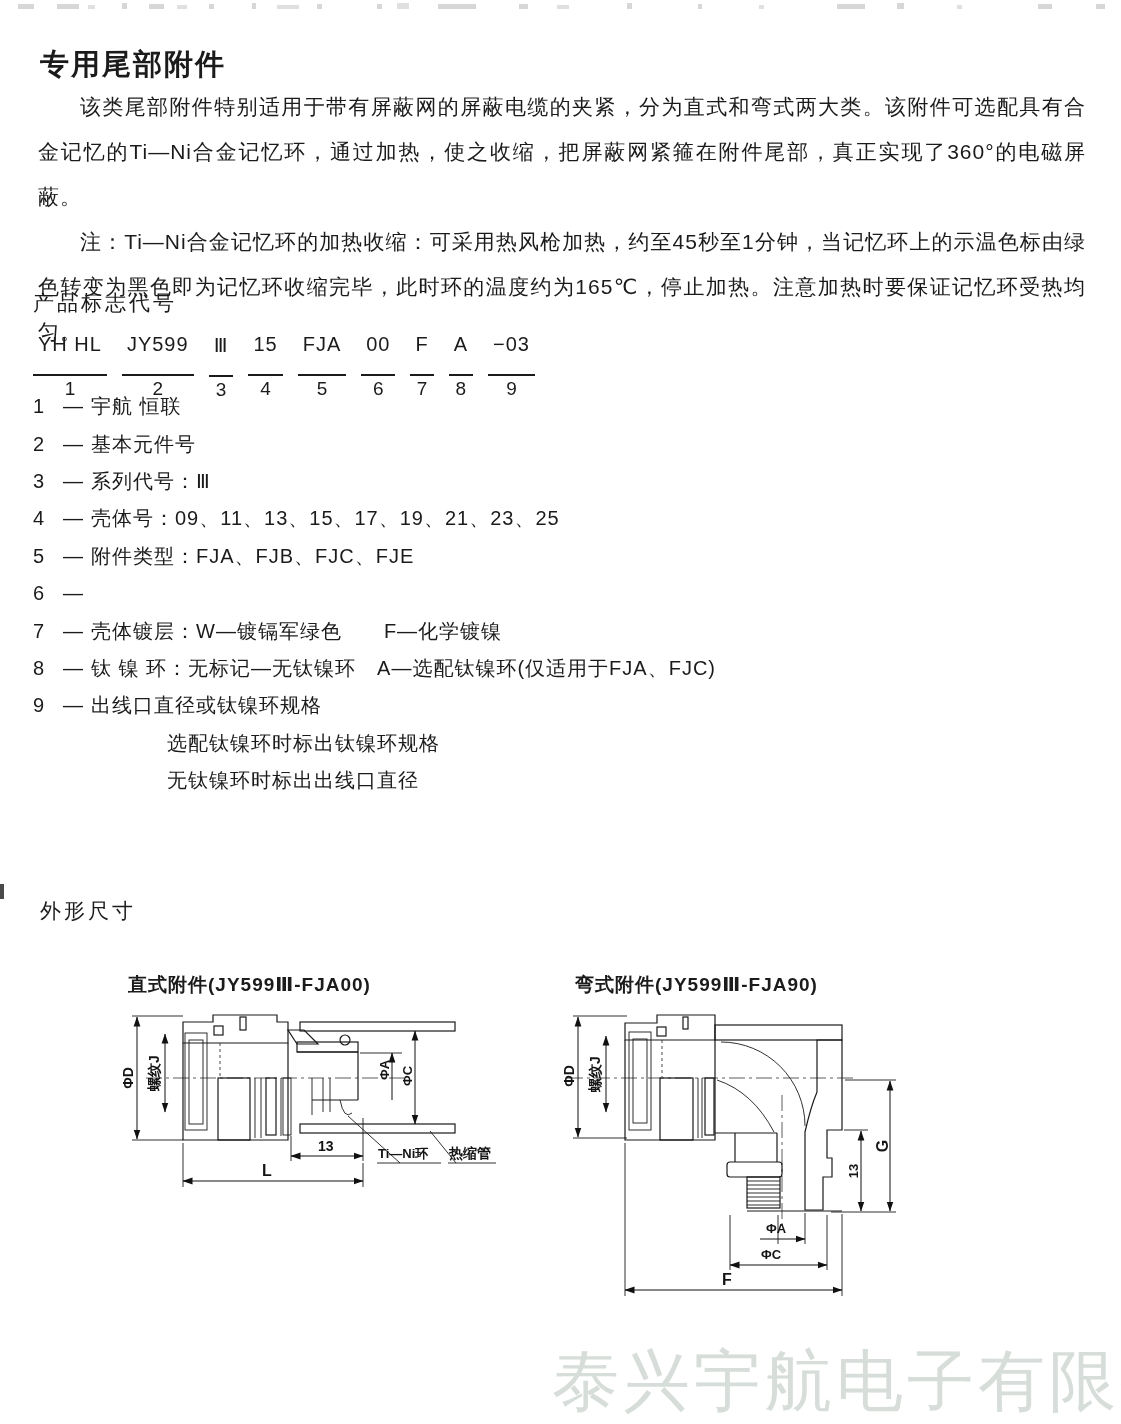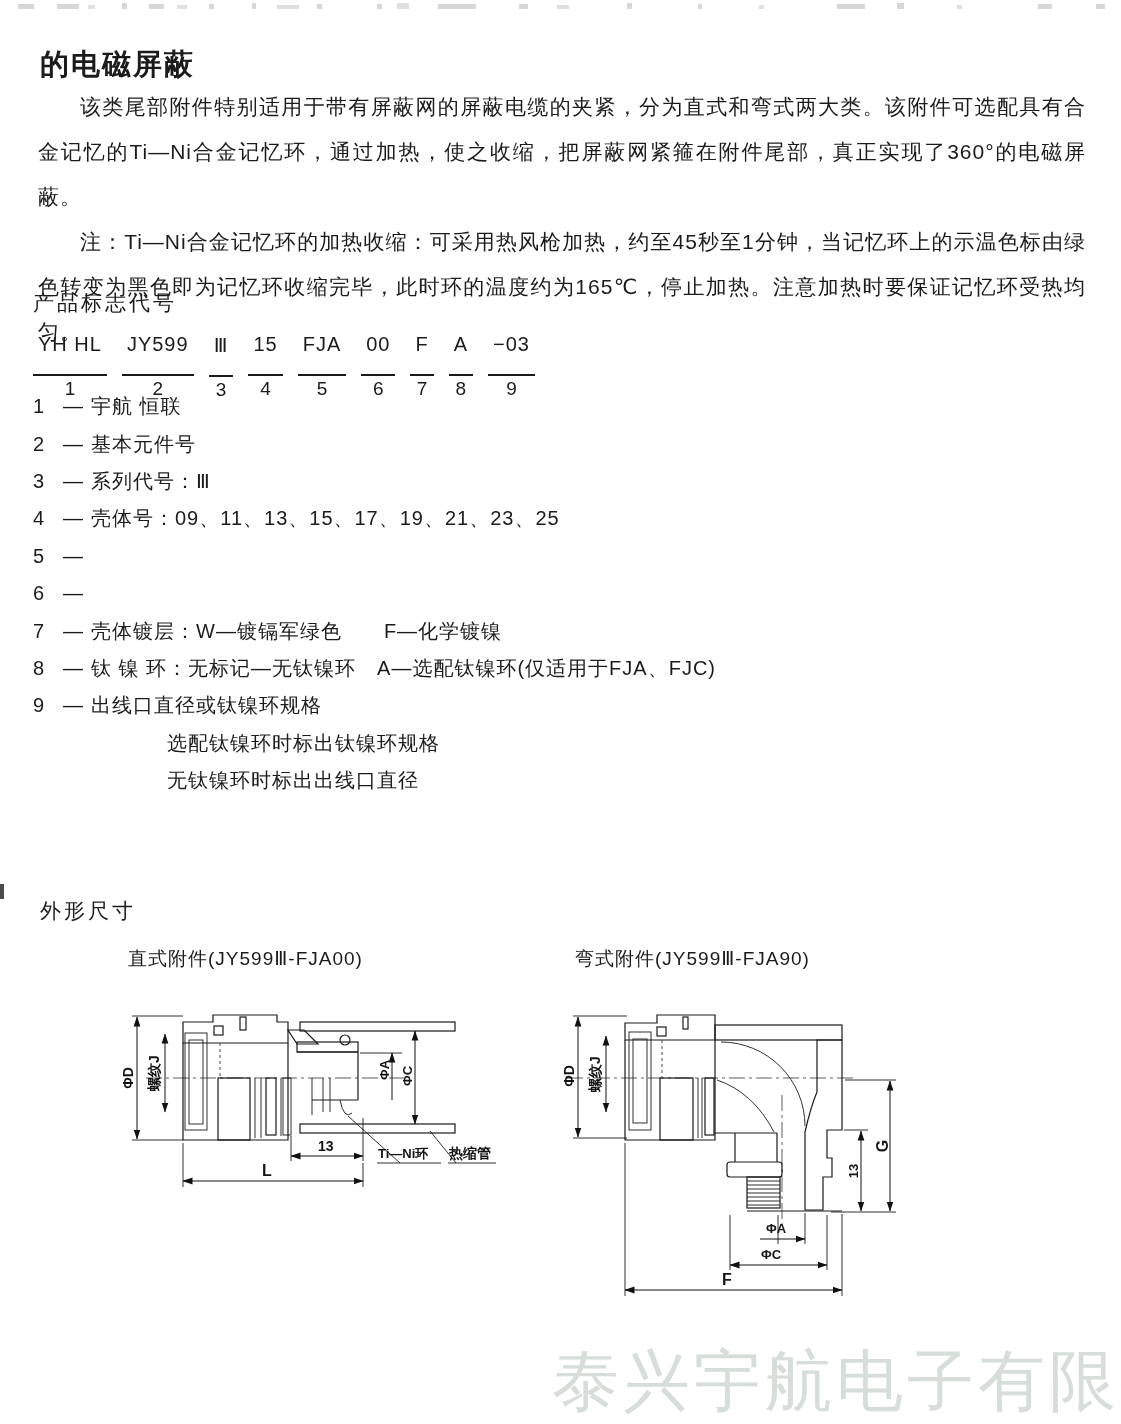--- a/index.html
+++ b/index.html
@@ -62,21 +62,21 @@
   
   .mark-list{position:absolute;left:33px;top:388px;}
   .mrow{display:flex;align-items:center;height:37.4px;font-size:20px;}
   .li-num{width:22px;}
   .li-dash{width:36px;text-align:center;}
   .li-text{letter-spacing:1px;white-space:pre;}
   .mrow.sub{padding-left:134px;}
 
   
   .dwg-title{
-    position:absolute;font-size:19px;font-weight:normal;letter-spacing:1px;white-space:nowrap;
+    position:absolute;font-size:19px;font-weight:bold;letter-spacing:1px;white-space:nowrap;margin-top:26px;
   }
   #straight-title{left:128px;top:946px;}
   #bent-title{left:575px;top:946px;}
   #straight-svg{position:absolute;left:90px;top:1000px;}
   #bent-svg{position:absolute;left:555px;top:1000px;}
 
   svg .ln{stroke:#1a1a1a;stroke-width:1.2;fill:none;}
   svg .thin{stroke:#1a1a1a;stroke-width:.9;fill:none;}
   svg .cl{stroke:#333;stroke-width:.8;fill:none;stroke-dasharray:16 4 3 4;}
   svg .dash{stroke:#333;stroke-width:.9;fill:none;stroke-dasharray:3 3;}
@@ -113,21 +113,21 @@
       <i style="left:957px;width:5px"></i>
     <i style="left:1038px;width:14px"></i>
       <i style="left:1096px;width:9px"></i>
   </div>
   <div class="edge-tick"></div>
 
   <div class="wm-bottom">泰兴宇航电子有限公司</div>
 
   <div class="content">
 
-    <h1 class="doc-title">的电磁屏蔽</h1>
+    <h1 class="doc-title">专用尾部附件</h1>
 
     <div class="paras">
       <p>该类尾部附件特别适用于带有屏蔽网的屏蔽电缆的夹紧，分为直式和弯式两大类。该附件可选配具有合金记忆的Ti—Ni合金记忆环，通过加热，使之收缩，把屏蔽网紧箍在附件尾部，真正实现了360°的电磁屏蔽。</p>
       <p>注：Ti—Ni合金记忆环的加热收缩：可采用热风枪加热，约至45秒至1分钟，当记忆环上的示温色标由绿色转变为黑色即为记忆环收缩完毕，此时环的温度约为165℃，停止加热。注意加热时要保证记忆环受热均匀。</p>
     </div>
 
     <h2 class="section-h" id="marking-heading">产品标志代号</h2>
 
     <div class="code-row">
       <span class="frac">
@@ -185,20 +185,21 @@
           <span class="li-text">系列代号：Ⅲ</span>
         </div>
       <div class="mrow">
           <span class="li-num">4</span>
           <span class="li-dash">—</span>
           <span class="li-text">壳体号：09、11、13、15、17、19、21、23、25</span>
         </div>
       <div class="mrow">
           <span class="li-num">5</span>
           <span class="li-dash">—</span>
+          <span class="li-text">附件类型：FJA、FJB、FJC、FJE</span>
         </div>
       <div class="mrow">
           <span class="li-num">6</span>
           <span class="li-dash">—</span>
         </div>
       <div class="mrow">
           <span class="li-num">7</span>
           <span class="li-dash">—</span>
           <span class="li-text">壳体镀层：W—镀镉军绿色　　F—化学镀镍</span>
         </div>

